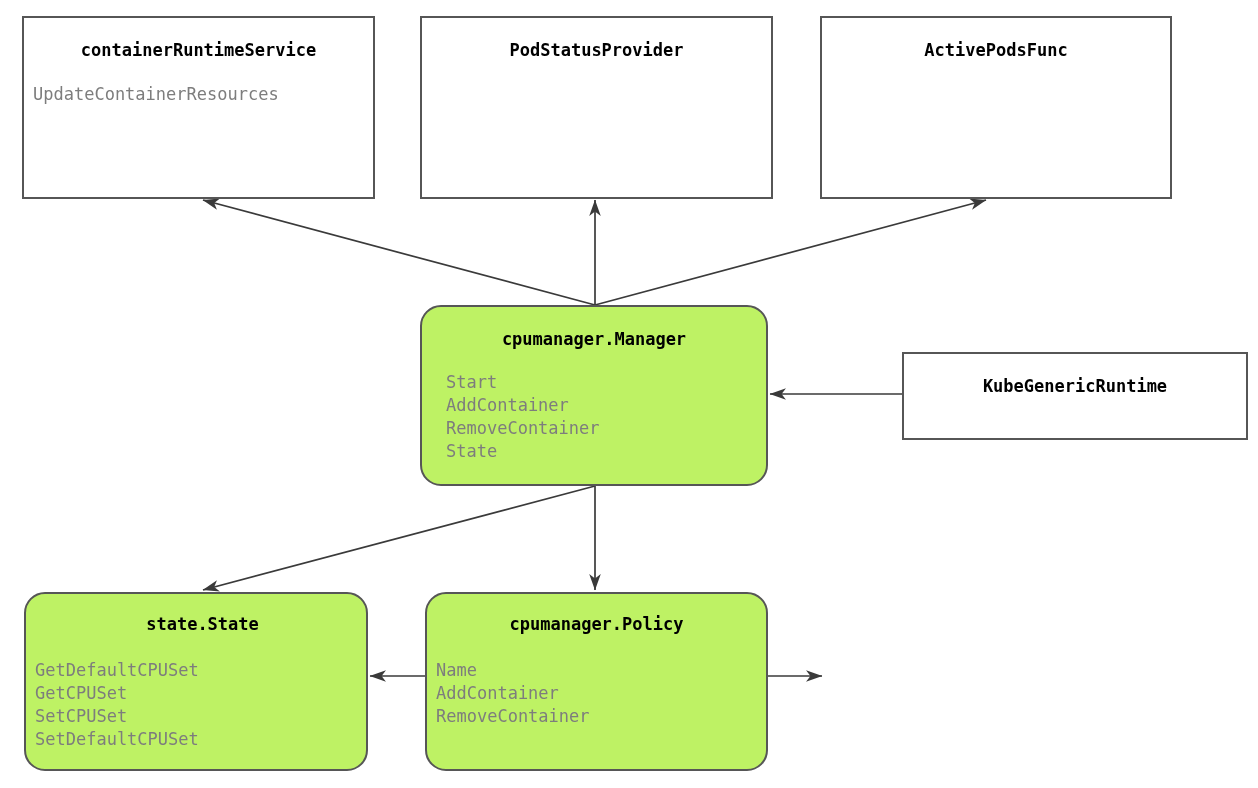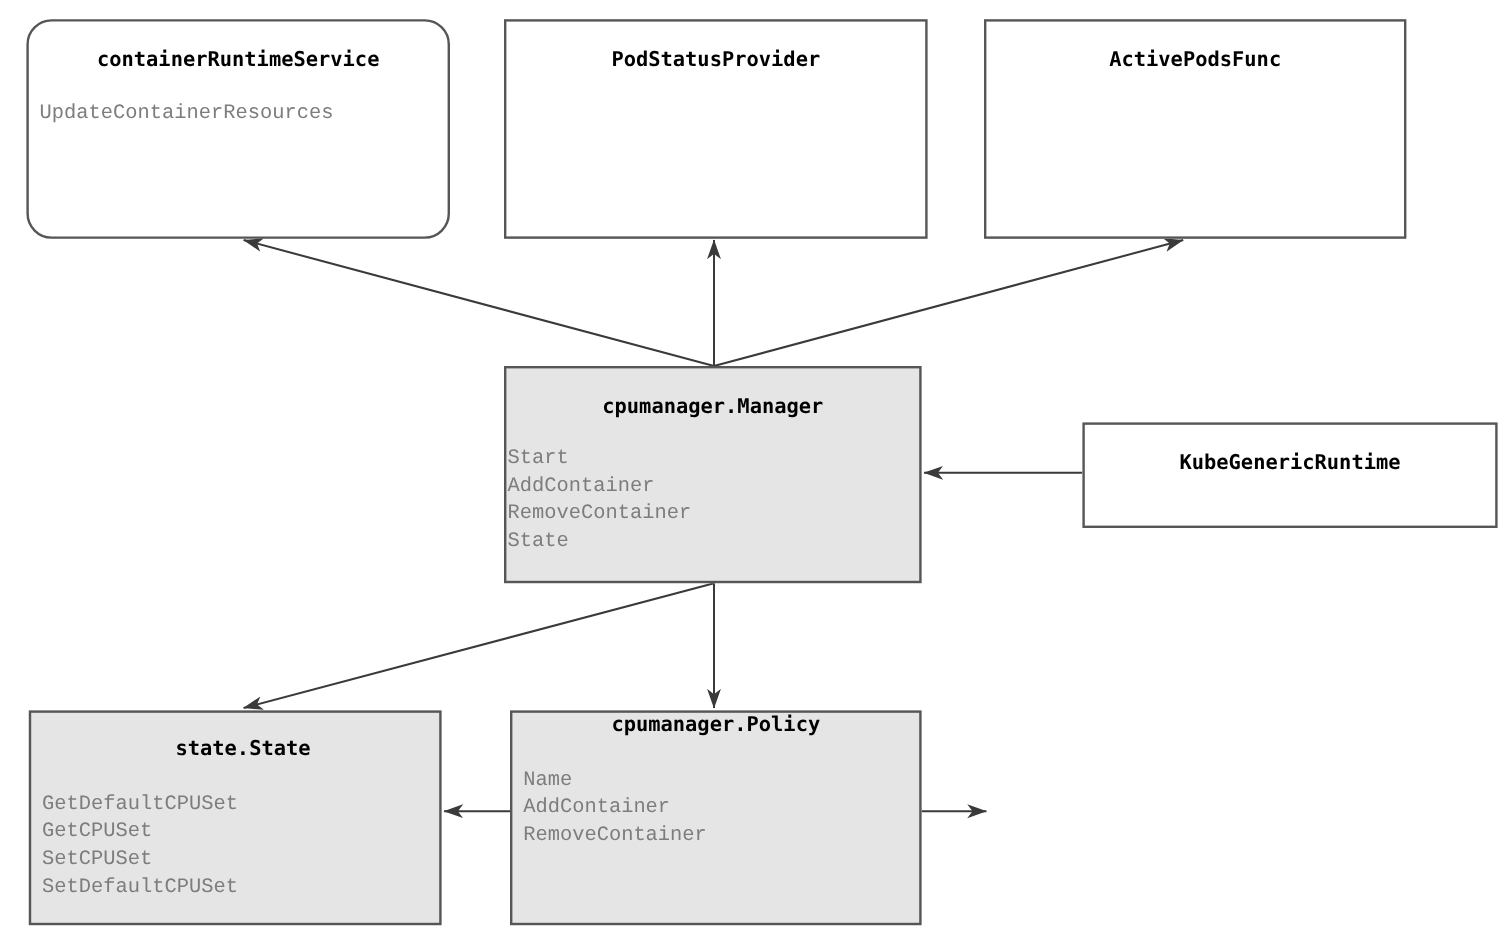--- a/index.html
+++ b/index.html
@@ -25,68 +25,68 @@
     pointer-events: none;
   }
   .node {
     position: absolute;
     box-sizing: border-box;
     border: 2px solid #565656;
     background: #ffffff;
     z-index: 2;
   }
   .node.filled {
-    background: #e5e5e5;
+    background: #bef264;
+    border-radius: 21px;
   }
   .node-title {
     text-align: center;
     font-weight: bold;
     font-size: 17px;
     color: #000000;
     letter-spacing: 0px;
     white-space: nowrap;
   }
   .node-members {
     list-style: none;
     margin: 0;
     padding: 0;
   }
   .node-member {
     font-size: 17px;
     color: #7d7d7d;
     font-weight: normal;
     line-height: 23px;
     white-space: nowrap;
-    font-family: Liberation Mono, monospace;
   }
 
   
-  #n-containerRuntimeService { left: 22px;  top: 16px;  width: 353px; height: 183px; border-radius: 21px; }
+  #n-containerRuntimeService { left: 22px;  top: 16px;  width: 353px; height: 183px; }
   #n-podStatusProvider       { left: 420px; top: 16px;  width: 353px; height: 183px; }
   #n-activePodsFunc          { left: 820px; top: 16px;  width: 352px; height: 183px; }
   #n-cpumanagerManager       { left: 420px; top: 305px; width: 348px; height: 181px; }
   #n-kubeGenericRuntime      { left: 902px; top: 352px; width: 346px; height: 88px;  }
   #n-stateState              { left: 24px;  top: 592px; width: 344px; height: 179px; }
   #n-cpumanagerPolicy        { left: 425px; top: 592px; width: 343px; height: 179px; }
   #n-topologyTopology        { left: 820px; top: 645px; width: 348px; height: 75px;  }
 
   #n-containerRuntimeService .node-title,
   #n-podStatusProvider .node-title,
   #n-activePodsFunc .node-title { margin-top: 22px; }
   #n-containerRuntimeService .node-members,
   #n-podStatusProvider .node-members,
   #n-activePodsFunc .node-members { margin-top: 23px; padding-left: 9px; }
 
   #n-cpumanagerManager .node-title { margin-top: 22px; }
-  #n-cpumanagerManager .node-members { margin-top: 22px; padding-left: 1px; }
+  #n-cpumanagerManager .node-members { margin-top: 22px; padding-left: 24px; }
 
   #n-stateState .node-title { margin-top: 20px; padding-left: 13px; }
   #n-stateState .node-members { margin-top: 25px; padding-left: 9px; }
 
-  #n-cpumanagerPolicy .node-title { }
+  #n-cpumanagerPolicy .node-title { margin-top: 20px; }
   #n-cpumanagerPolicy .node-members { margin-top: 25px; padding-left: 9px; }
 
   #n-kubeGenericRuntime .node-title { margin-top: 22px; }
   #n-topologyTopology .node-title { margin-top: 21px; }
 </style>
 </head>
 <body>
 
 <div id="diagram">
 

